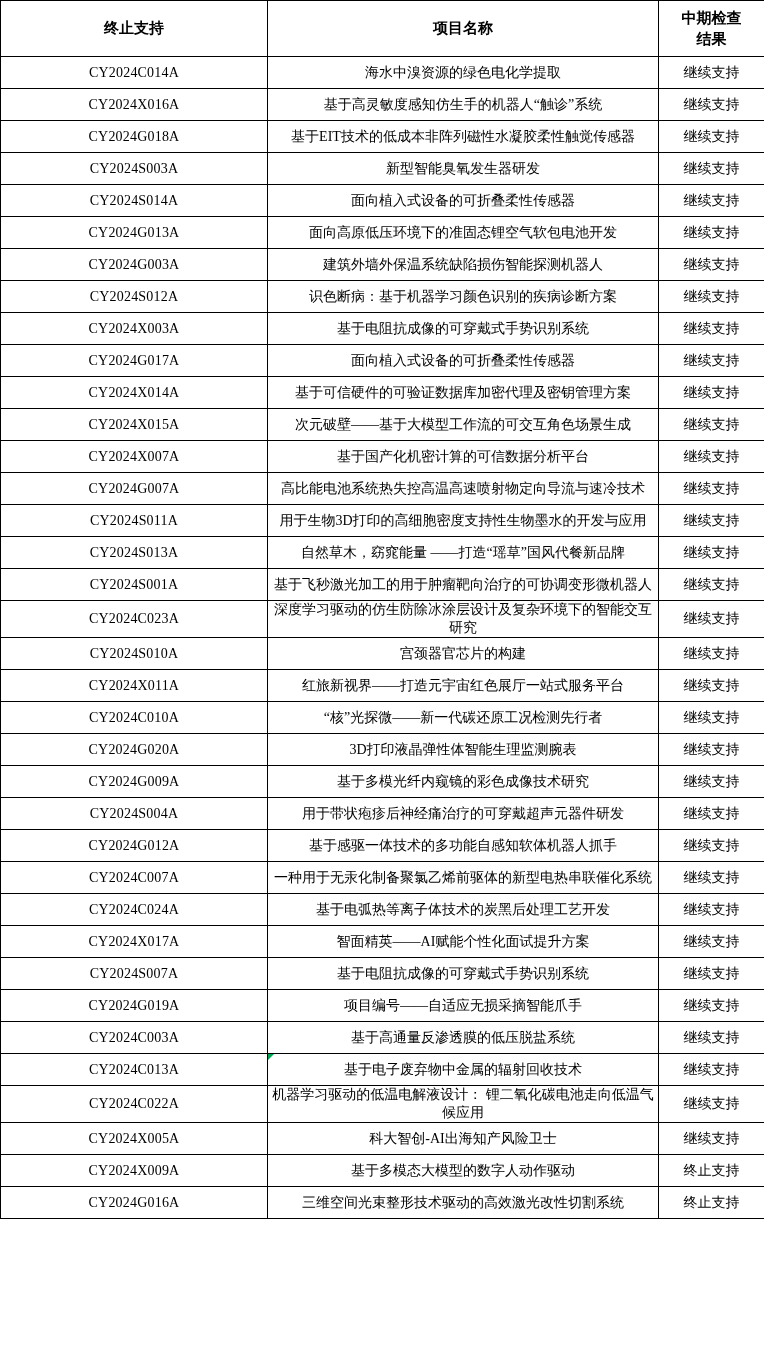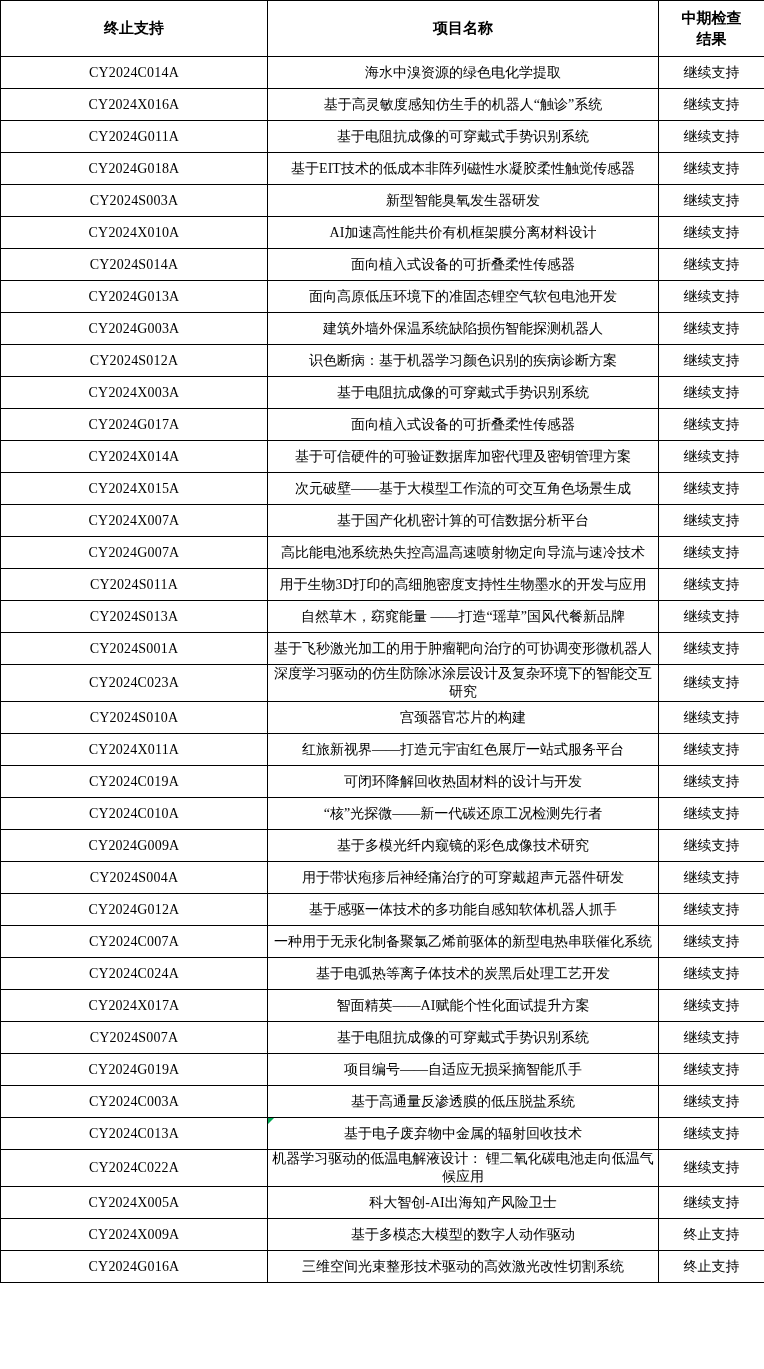--- a/index.html
+++ b/index.html
@@ -90,40 +90,30 @@
         <td class="id-cell">CY2024C014A</td>
         <td class="name-cell"><span>海水中溴资源的绿色电化学提取</span></td>
         <td class="result-cell">继续支持</td>
       </tr>
       <tr>
         <td class="id-cell">CY2024X016A</td>
         <td class="name-cell"><span>基于高灵敏度感知仿生手的机器人“触诊”系统</span></td>
         <td class="result-cell">继续支持</td>
       </tr>
       <tr>
-        <td class="id-cell">CY2024G011A</td>
-        <td class="name-cell"><span>基于电阻抗成像的可穿戴式手势识别系统</span></td>
-        <td class="result-cell">继续支持</td>
-      </tr>
-      <tr>
         <td class="id-cell">CY2024G018A</td>
         <td class="name-cell"><span>基于EIT技术的低成本非阵列磁性水凝胶柔性触觉传感器</span></td>
         <td class="result-cell">继续支持</td>
       </tr>
       <tr>
         <td class="id-cell">CY2024S003A</td>
         <td class="name-cell"><span>新型智能臭氧发生器研发</span></td>
         <td class="result-cell">继续支持</td>
       </tr>
       <tr>
-        <td class="id-cell">CY2024X010A</td>
-        <td class="name-cell"><span>AI加速高性能共价有机框架膜分离材料设计</span></td>
-        <td class="result-cell">继续支持</td>
-      </tr>
-      <tr>
         <td class="id-cell">CY2024S014A</td>
         <td class="name-cell"><span>面向植入式设备的可折叠柔性传感器</span></td>
         <td class="result-cell">继续支持</td>
       </tr>
       <tr>
         <td class="id-cell">CY2024G013A</td>
         <td class="name-cell"><span>面向高原低压环境下的准固态锂空气软包电池开发</span></td>
         <td class="result-cell">继续支持</td>
       </tr>
       <tr>
@@ -190,27 +180,27 @@
         <td class="id-cell">CY2024S010A</td>
         <td class="name-cell"><span>宫颈器官芯片的构建</span></td>
         <td class="result-cell">继续支持</td>
       </tr>
       <tr>
         <td class="id-cell">CY2024X011A</td>
         <td class="name-cell"><span>红旅新视界——打造元宇宙红色展厅一站式服务平台</span></td>
         <td class="result-cell">继续支持</td>
       </tr>
       <tr>
-        <td class="id-cell">CY2024C019A</td>
-        <td class="name-cell"><span>可闭环降解回收热固材料的设计与开发</span></td>
-        <td class="result-cell">继续支持</td>
-      </tr>
-      <tr>
         <td class="id-cell">CY2024C010A</td>
         <td class="name-cell"><span>“核”光探微——新一代碳还原工况检测先行者</span></td>
+        <td class="result-cell">继续支持</td>
+      </tr>
+      <tr>
+        <td class="id-cell">CY2024G020A</td>
+        <td class="name-cell"><span>3D打印液晶弹性体智能生理监测腕表</span></td>
         <td class="result-cell">继续支持</td>
       </tr>
       <tr>
         <td class="id-cell">CY2024G009A</td>
         <td class="name-cell"><span>基于多模光纤内窥镜的彩色成像技术研究</span></td>
         <td class="result-cell">继续支持</td>
       </tr>
       <tr>
         <td class="id-cell">CY2024S004A</td>
         <td class="name-cell"><span>用于带状疱疹后神经痛治疗的可穿戴超声元器件研发</span></td>

